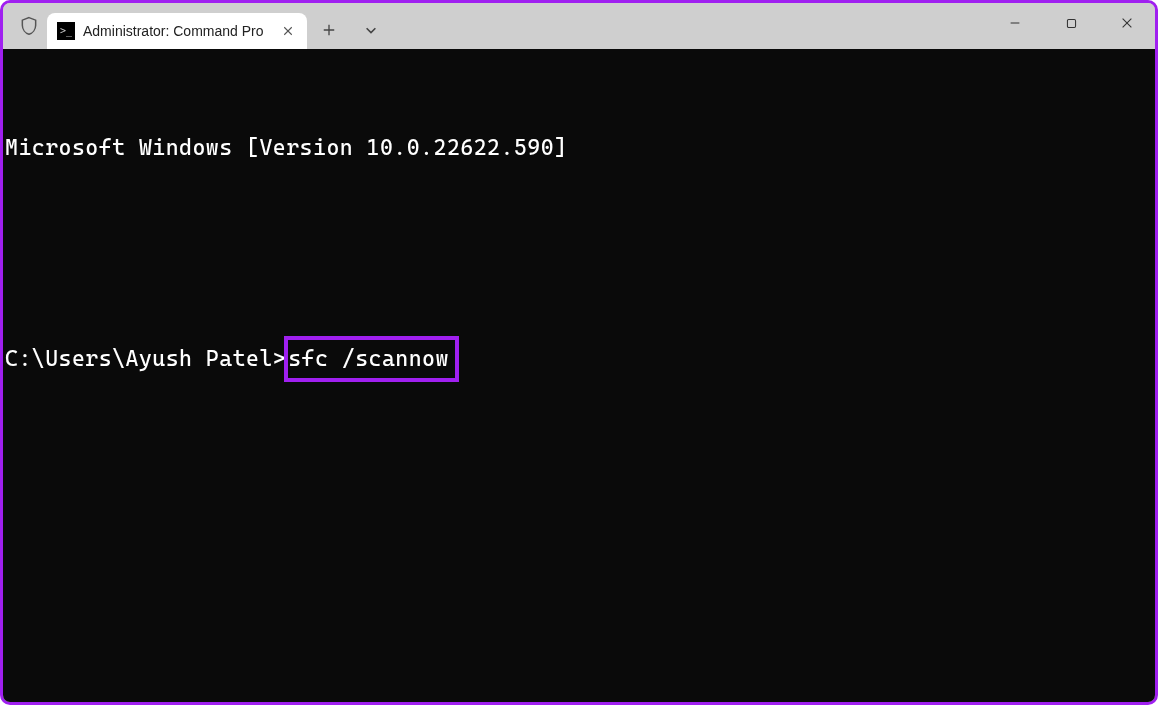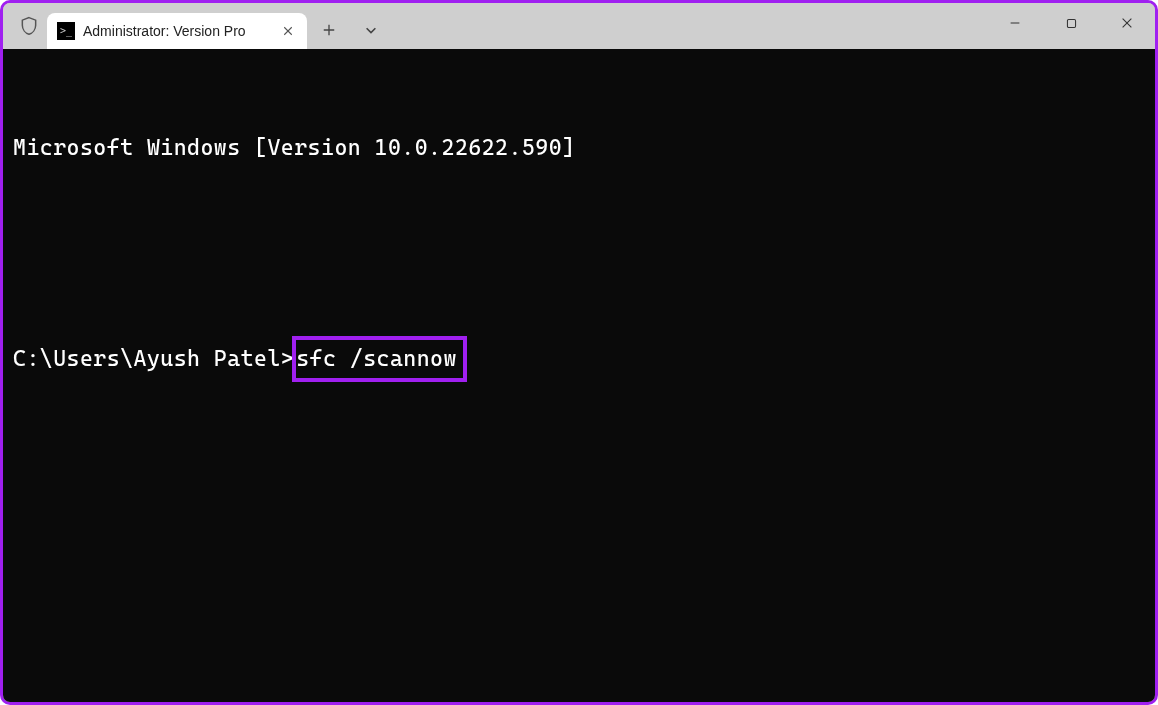--- a/index.html
+++ b/index.html
@@ -110,21 +110,21 @@
       color: #333;
       cursor: pointer;
     }
     .terminal {
       flex: 1;
       background: #0a0a0a;
       color: #fff;
       font-family: 'Cascadia Mono', 'Consolas', monospace;
       font-size: 22px;
       line-height: 1.55;
-      padding: 14px 10px;
+      padding: 14px 2px;
       white-space: pre;
       letter-spacing: 0.5px;
       position: relative;
     }
     .term-line {
       display: block;
     }
     .prompt-line {
       display: block;
     }
@@ -144,21 +144,21 @@
 
 <div class="window">
   <div class="titlebar">
     <span class="shield-icon">
       <svg viewBox="0 0 24 24" width="20" height="20" fill="none" stroke="#555" stroke-width="1.8">
         <path d="M12 2 L20 5 V11 C20 16 16.5 20.5 12 22 C7.5 20.5 4 16 4 11 V5 Z"></path>
       </svg>
     </span>
     <div class="tab">
       <span class="tab-icon">&gt;_</span>
-      <span class="tab-title">Administrator: Version Pro</span>
+      <span class="tab-title">Administrator: Command Pro</span>
       <span class="tab-close">
         <svg viewBox="0 0 16 16" width="12" height="12" stroke="#555" stroke-width="1.5">
           <line x1="3" y1="3" x2="13" y2="13"></line>
           <line x1="13" y1="3" x2="3" y2="13"></line>
         </svg>
       </span>
     </div>
     <div class="tab-actions">
       <span class="tab-new">
         <svg viewBox="0 0 16 16" width="14" height="14" stroke="#444" stroke-width="1.5">

